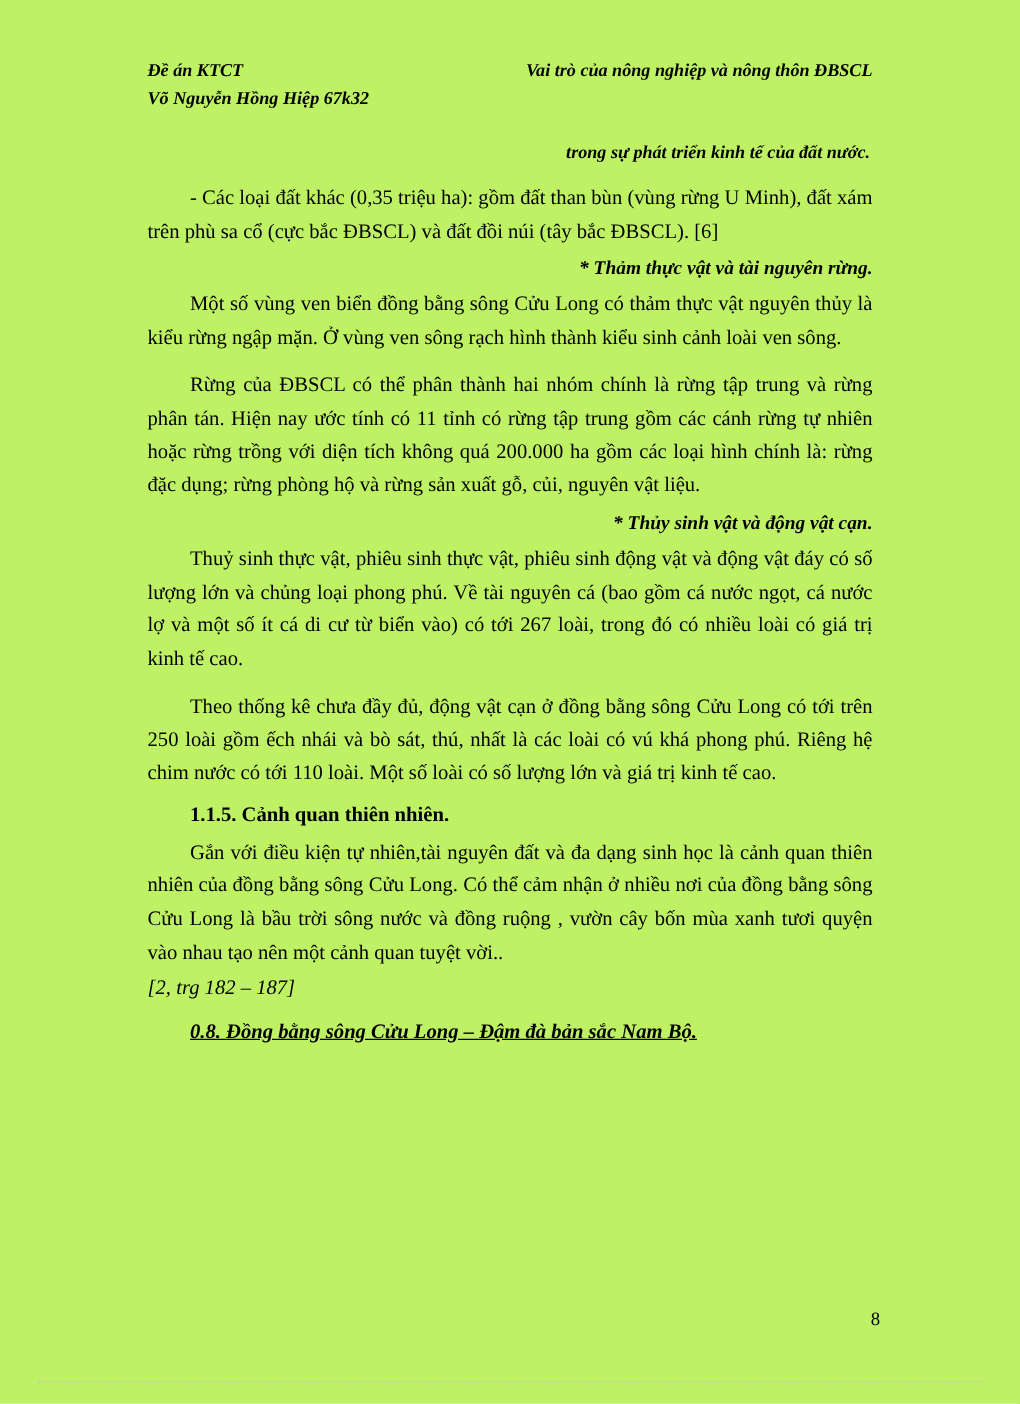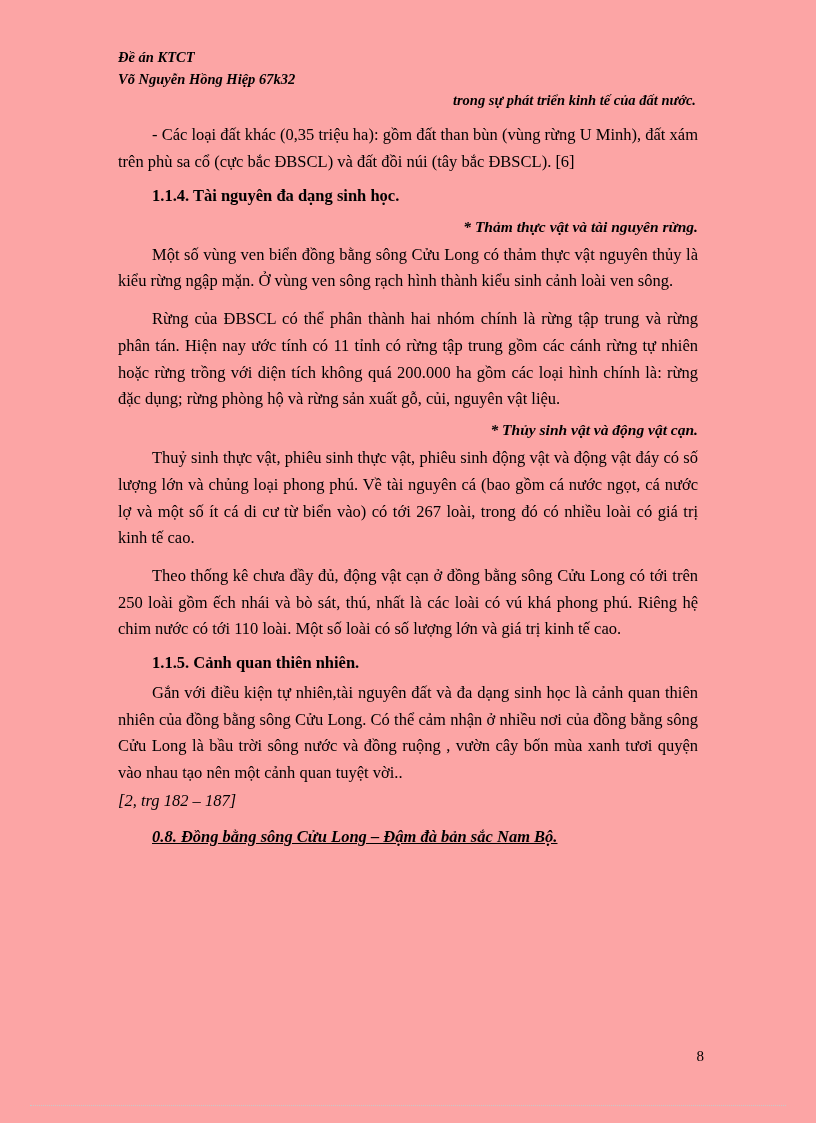--- a/index.html
+++ b/index.html
@@ -13,21 +13,21 @@
     position: relative;
     font-family: "Liberation Serif", serif;
     color: #000000;
     overflow: hidden;
   }
   .page {
     position: absolute;
     left: 0; top: 0;
     width: 816px;
     height: 1123px;
-    background: #fca5a5;
+    background: #bef264;
   }
   .content {
     position: absolute;
     left: 118px;
     top: 46px;
     width: 580px;
   }
 
   
   .header {
@@ -118,27 +118,27 @@
 <div class="page">
 
   <div class="content">
 
     <div class="header">
       <div class="header-left">
         <div>Đề án KTCT</div>
         <div>Võ Nguyễn Hồng Hiệp 67k32</div>
       </div>
       <div class="header-right">
+        <div>Vai trò của nông nghiệp và nông thôn ĐBSCL</div>
         <div class="hr-line2">trong sự phát triển kinh tế của đất nước.</div>
       </div>
     </div>
 
     <p class="para indent block-gap">- Các loại đất khác (0,35 triệu ha): gồm đất than bùn (vùng rừng U Minh), đất xám trên phù sa cổ (cực bắc ĐBSCL) và đất đồi núi (tây bắc ĐBSCL). [6]</p>
 
-    <p class="heading">1.1.4. Tài nguyên đa dạng sinh học.</p>
 
     <p class="subheading">* Thảm thực vật và tài nguyên rừng.</p>
 
     <p class="para indent">Một số vùng ven biển đồng bằng sông Cửu Long có thảm thực vật nguyên thủy là kiểu rừng ngập mặn. Ở vùng ven sông rạch hình thành kiểu sinh cảnh loài ven sông.</p>
 
     <p class="para indent block-gap">Rừng của ĐBSCL có thể phân thành hai nhóm chính là rừng tập trung và rừng phân tán. Hiện nay ước tính có 11 tỉnh có rừng tập trung gồm các cánh rừng tự nhiên hoặc rừng trồng với diện tích không quá 200.000 ha gồm các loại hình chính là: rừng đặc dụng; rừng phòng hộ và rừng sản xuất gỗ, củi, nguyên vật liệu.</p>
 
     <p class="subheading">* Thủy sinh vật và động vật cạn.</p>
 
     <p class="para indent">Thuỷ sinh thực vật, phiêu sinh thực vật, phiêu sinh động vật và động vật đáy có số lượng lớn và chủng loại phong phú. Về tài nguyên cá (bao gồm cá nước ngọt, cá nước lợ và một số ít cá di cư từ biển vào) có tới 267 loài, trong đó có nhiều loài có giá trị kinh tế cao.</p>

